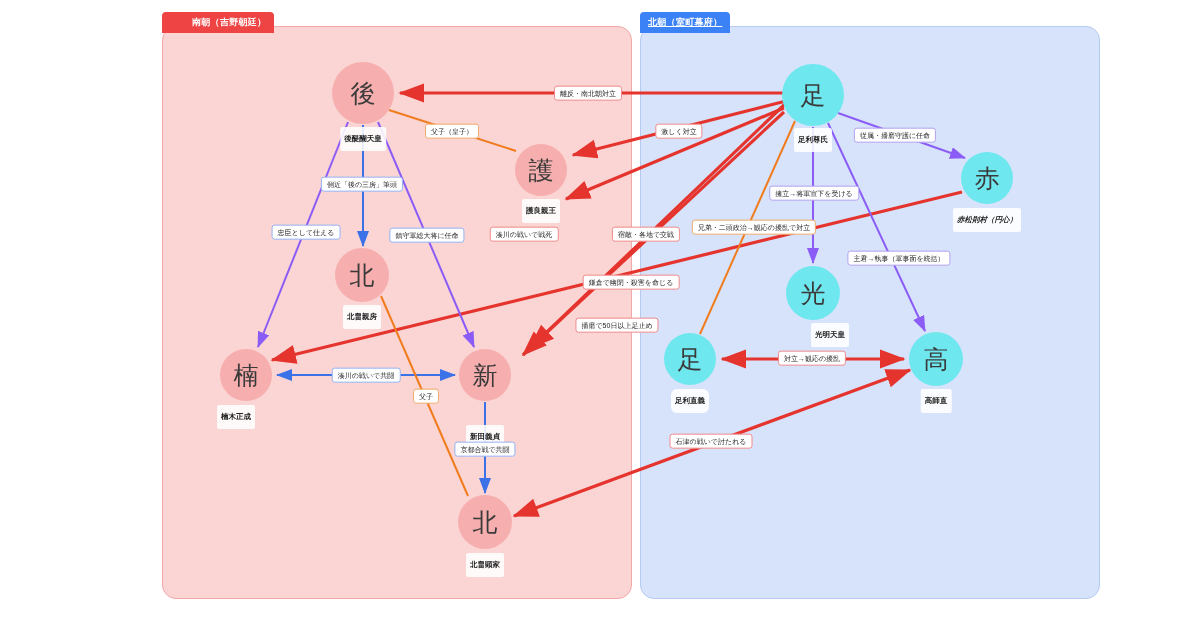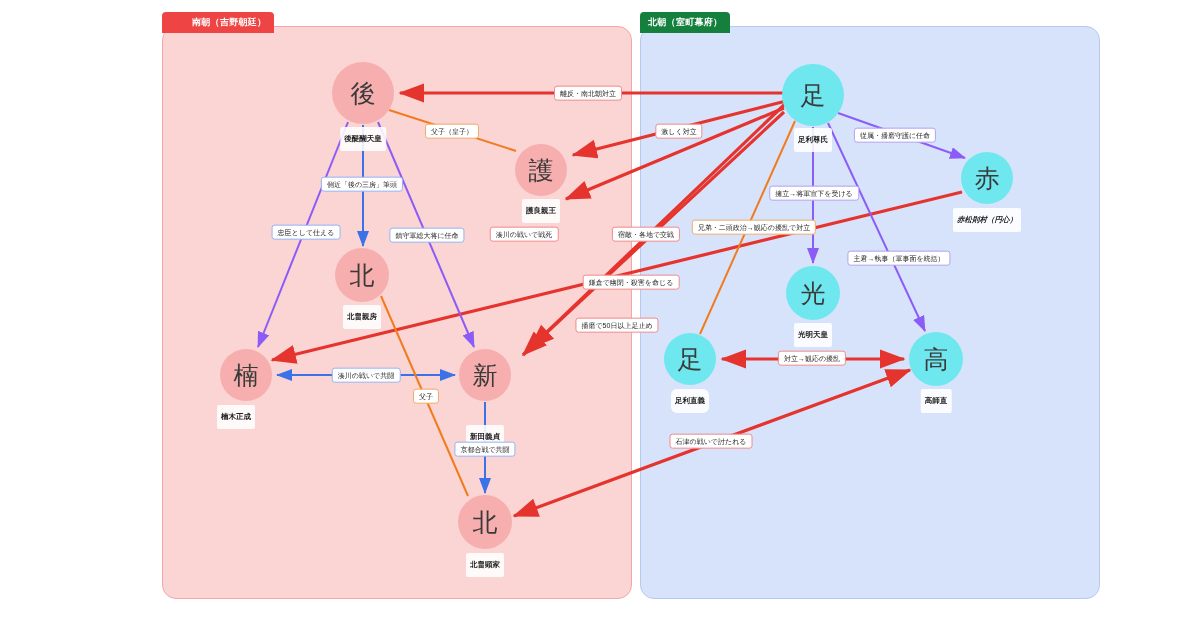--- a/index.html
+++ b/index.html
@@ -10,21 +10,21 @@
   .panel { position:absolute; border-radius:14px; }
   .panel.south { left:162px; top:26px; width:470px; height:573px;
     background:#fbd4d4; border:1.5px solid #f2a8a8; }
   .panel.north { left:640px; top:26px; width:460px; height:573px;
     background:#d7e3fb; border:1.5px solid #b6c9f0; }
 
   .panel-tag { position:absolute; color:#fff; font-size:9px; font-weight:bold;
     padding:4px 8px; border-radius:4px 4px 0 0; letter-spacing:.3px;
     white-space:nowrap; }
   .tag-south { left:162px; top:12px; background:#ef4444;padding-left:30px; }
-  .tag-north { left:640px; top:12px; background:#15803d; }
+  .tag-north { left:640px; top:12px; background:#3b82f6;text-decoration:underline; }
 
   .node { position:absolute; border-radius:50%; display:flex;
     align-items:center; justify-content:center; font-size:25px;
     color:#3a3a3a; font-weight:normal; }
   .node.s { background:#f7aeae; }
   .node.n { background:#6ee7ef; }
 
   .node-label { position:absolute; font-size:7.5px; color:#222;
     background:rgba(255,255,255,.88); padding:7px 4px; border-radius:2px;
     white-space:nowrap; transform:translateX(-50%); font-weight:bold; }
@@ -139,21 +139,21 @@
   <div class="node s" style="left:458px;top:495px;width:54px;height:54px;">北</div>
   <div class="node-label" style="left:485px;top:553px;">北畠顕家</div>
 
   <div class="node n" style="left:782px;top:64px;width:62px;height:62px;">足</div>
   <div class="node-label" style="left:813px;top:128px;">足利尊氏</div>
 
   <div class="node n" style="left:961px;top:152px;width:52px;height:52px;">赤</div>
   <div class="node-label" style="left:987px;top:208px;font-style:italic;">赤松則村（円心）</div>
 
   <div class="node n" style="left:786px;top:266px;width:54px;height:54px;">光</div>
-  <div class="node-label" style="left:813px;top:323px;">光明天皇</div>
+  <div class="node-label" style="left:830px;top:323px;">光明天皇</div>
 
   <div class="node n" style="left:664px;top:333px;width:52px;height:52px;">足</div>
   <div class="node-label" style="left:690px;top:389px;border-radius:6px;">足利直義</div>
 
   <div class="node n" style="left:909px;top:332px;width:54px;height:54px;">高</div>
   <div class="node-label" style="left:936px;top:389px;">高師直</div>
 
   <div class="edge-label el-red" style="left:588px;top:93px;">離反・南北朝対立</div>
   <div class="edge-label el-red" style="left:679px;top:131px;">激しく対立</div>
   <div class="edge-label el-red" style="left:646px;top:234px;">宿敵・各地で交戦</div>

